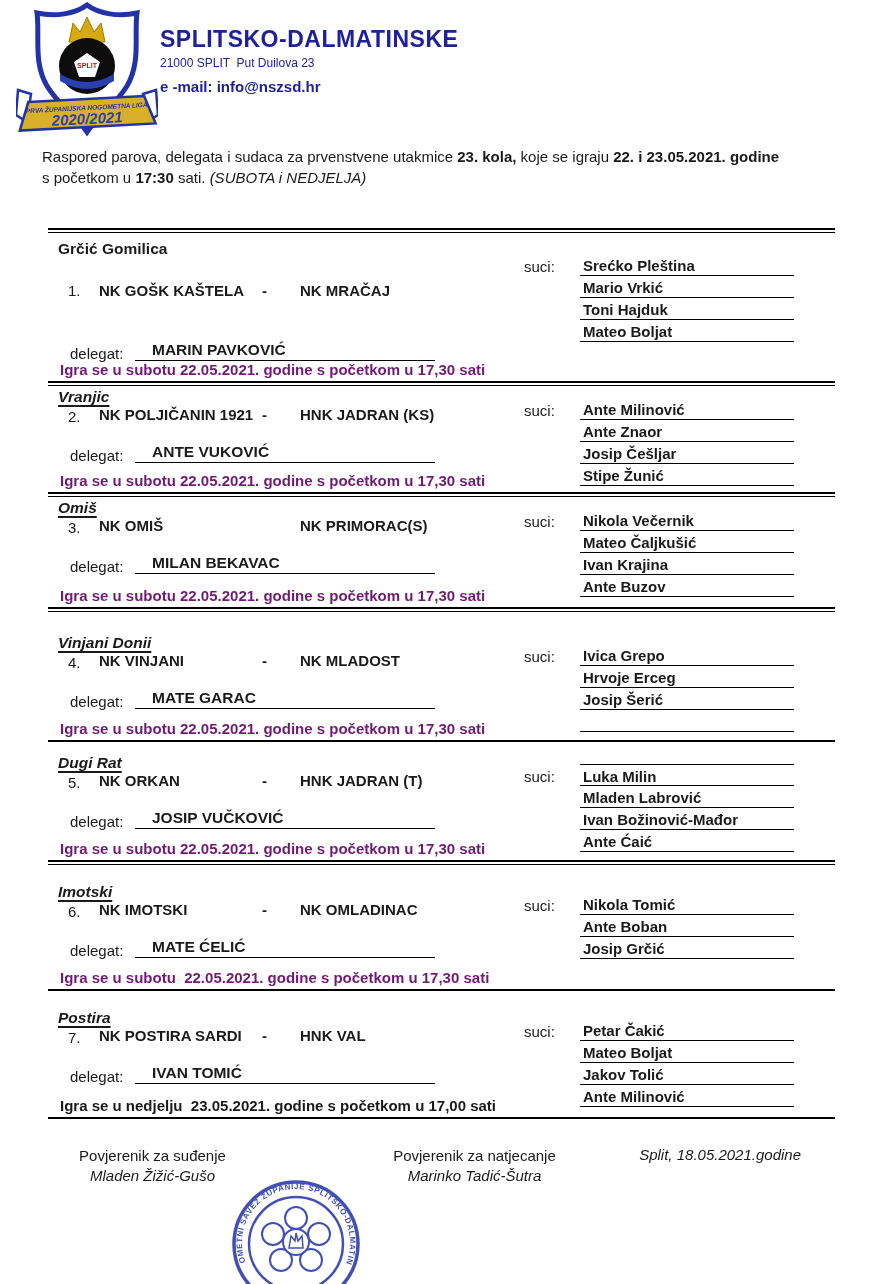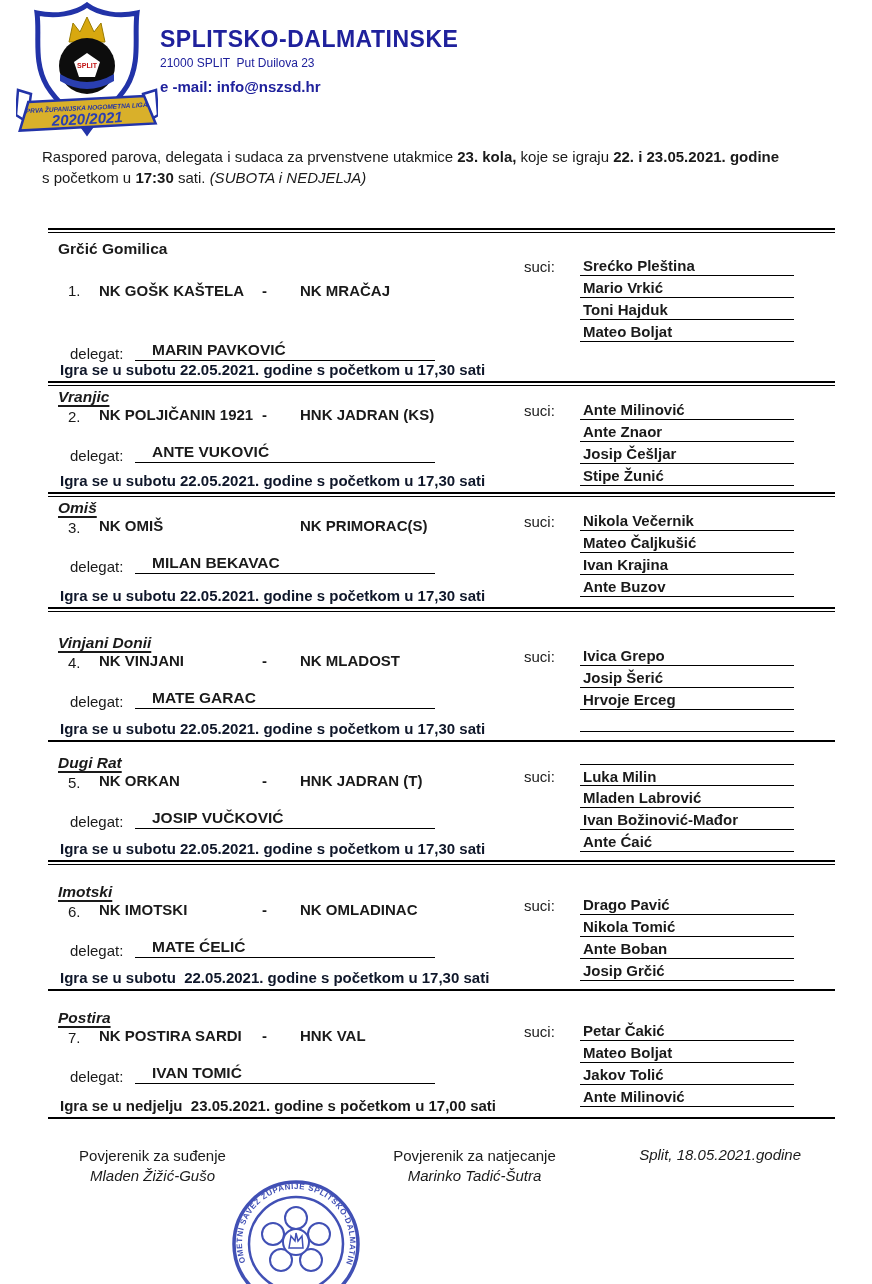--- a/index.html
+++ b/index.html
@@ -46,21 +46,21 @@
   }
   .refs.topline .ref:first-child { border-top: 1.8px solid #000; }
   .del-label { left: 22px; top: 61px; font-size: 15px; }
   .del-name {
     left: 87px; top: 55px; width: 300px; padding: 2px 0 1px 17px;
     font-size: 15.5px; font-weight: bold; border-bottom: 1.8px solid #000;
     white-space: nowrap;
   }
   .sched {
     left: 12px; bottom: 3px; font-size: 15px; font-weight: bold;
-    color: #0f172a; white-space: pre-wrap;
+    color: #701a75; white-space: pre-wrap;
   }
   .sched.dark { color: #1a1a1a; }
   
   .match.first .num, .match.first .home, .match.first .dash, .match.first .away { top: 49px; }
   .match.first .suci-label { top: 25px; }
   .match.first .refs { top: 21px; }
   .match.first .del-label { top: 112px; }
   .match.first .del-name { top: 106px; }
   
   .footer { position: absolute; left: 32px; top: 1146px; width: 787px; height: 138px; }
@@ -168,22 +168,22 @@
 
     <section class="match" style="height:108px">
       <div class="venue">Vinjani Donii</div>
       <span class="num">4.</span>
       <span class="home">NK VINJANI</span>
       <span class="dash">-</span>
       <span class="away">NK MLADOST</span>
       <span class="suci-label">suci:</span>
       <div class="refs">
         <div class="ref">Ivica Grepo</div>
+        <div class="ref">Hrvoje Erceg</div>
         <div class="ref">Josip Šerić</div>
-        <div class="ref">Hrvoje Erceg</div>
         <div class="ref empty"></div>
       </div>
       <span class="del-label">delegat:</span>
       <div class="del-name">MATE GARAC</div>
       <div class="sched">Igra se u subotu 22.05.2021. godine s početkom u 17,30 sati</div>
     </section>
 
     <div class="rule-single"></div>
     <div class="gap-10"></div>
 
@@ -209,21 +209,20 @@
     <div class="gap-16"></div>
 
     <section class="match" style="height:108px">
       <div class="venue">Imotski</div>
       <span class="num">6.</span>
       <span class="home">NK IMOTSKI</span>
       <span class="dash">-</span>
       <span class="away">NK OMLADINAC</span>
       <span class="suci-label">suci:</span>
       <div class="refs">
-        <div class="ref">Drago Pavić</div>
         <div class="ref">Nikola Tomić</div>
         <div class="ref">Ante Boban</div>
         <div class="ref">Josip Grčić</div>
       </div>
       <span class="del-label">delegat:</span>
       <div class="del-name">MATE ĆELIĆ</div>
       <div class="sched">Igra se u subotu  22.05.2021. godine s početkom u 17,30 sati</div>
     </section>
 
     <div class="rule-single"></div>

